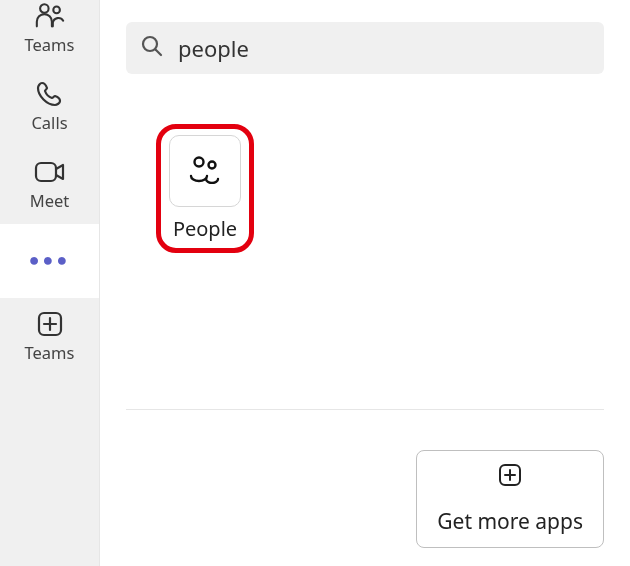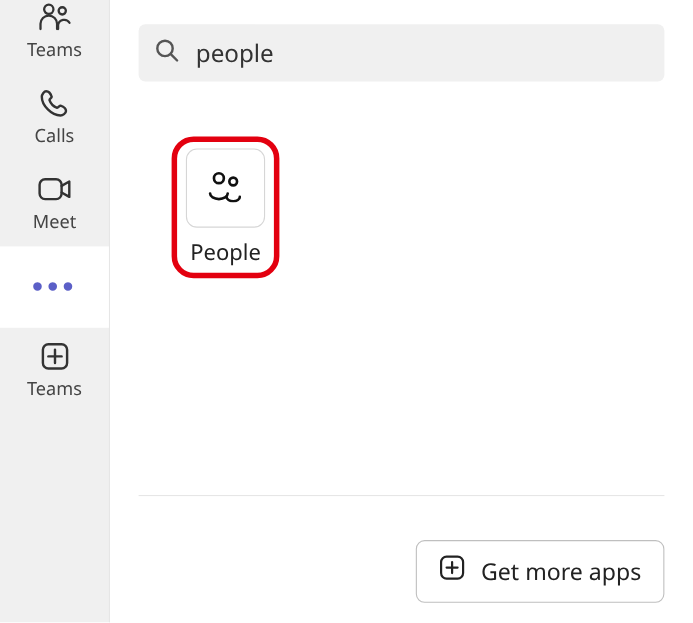--- a/index.html
+++ b/index.html
@@ -123,20 +123,21 @@
     border-radius: 8px;
     background: #ffffff;
     padding: 12px 20px;
     font-size: 21px;
     color: #222;
     display: flex;
     align-items: center;
     gap: 14px;
     cursor: pointer;
     font-family: inherit;
+    flex-direction: column;
   }
   .get-more svg { stroke: #222; }
 </style>
 </head>
 <body>
 
 <div class="root">
 
   <div class="rail">
 

